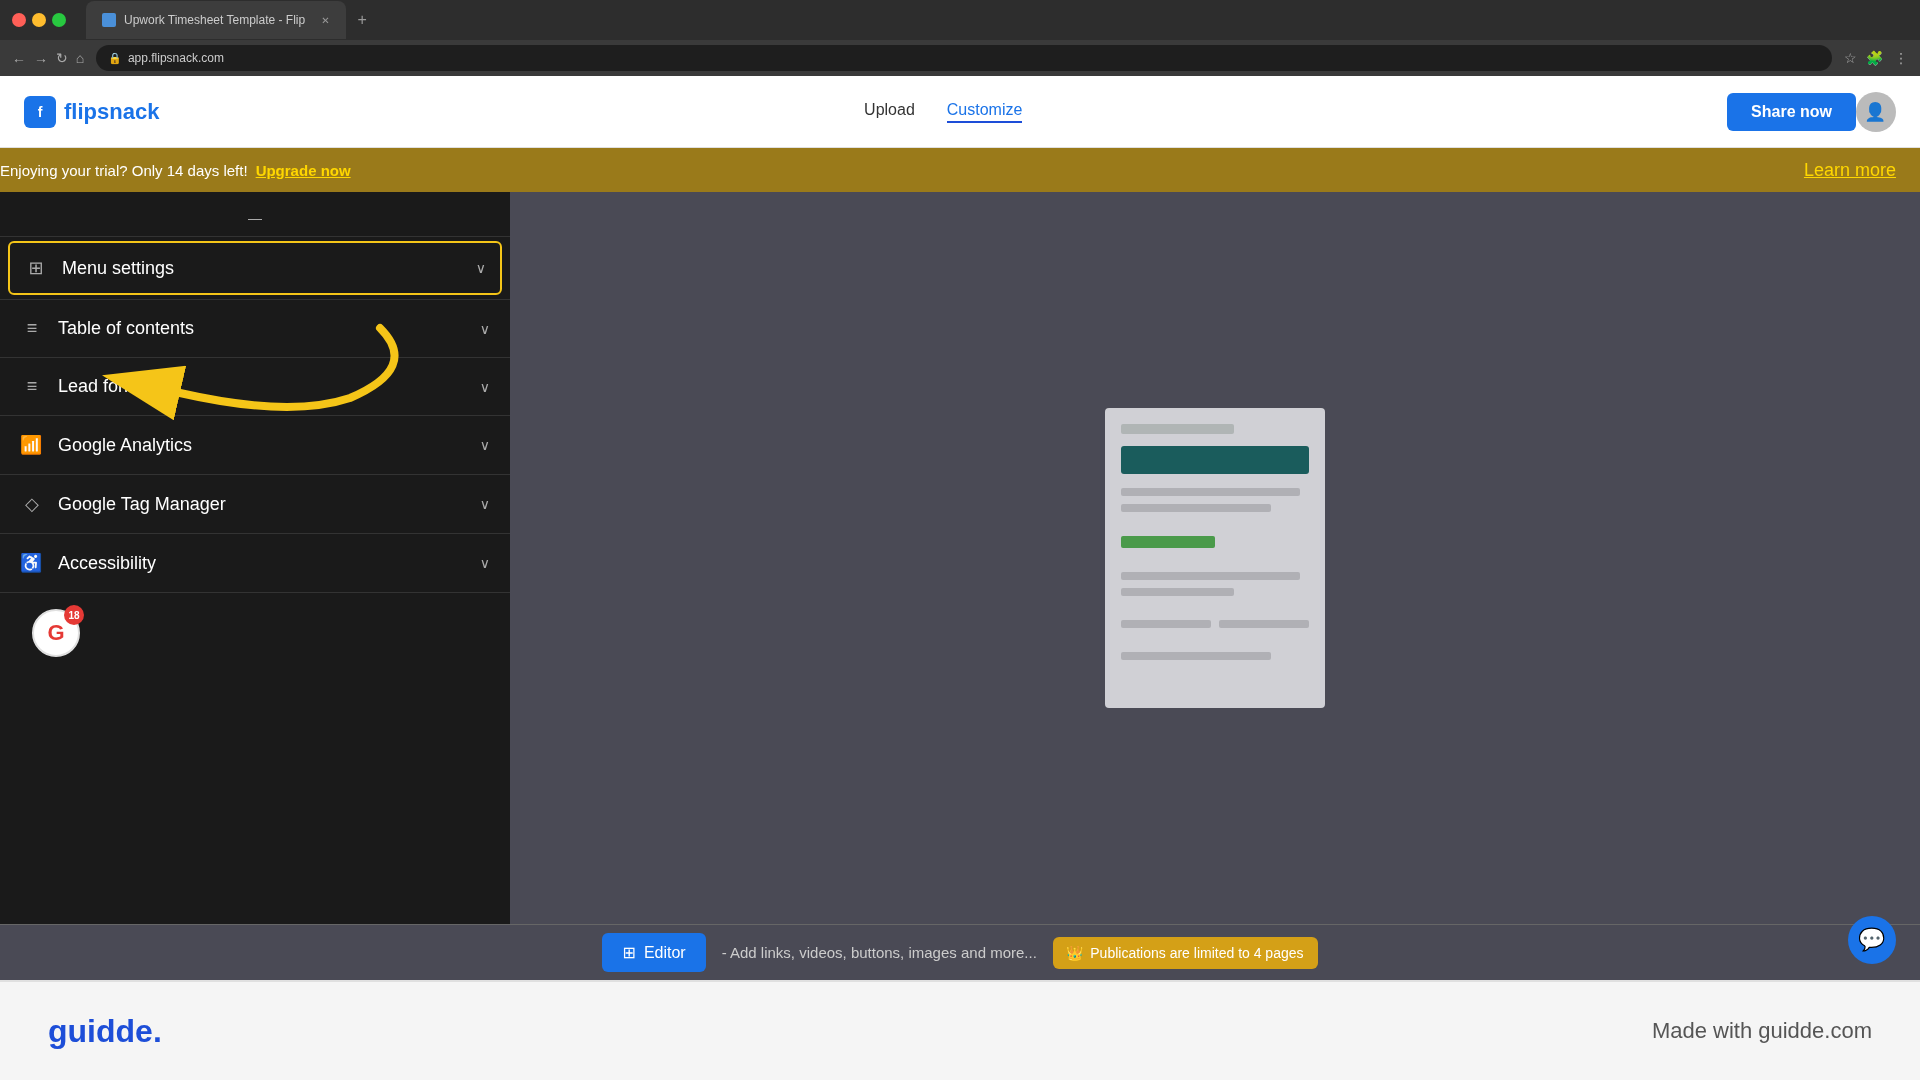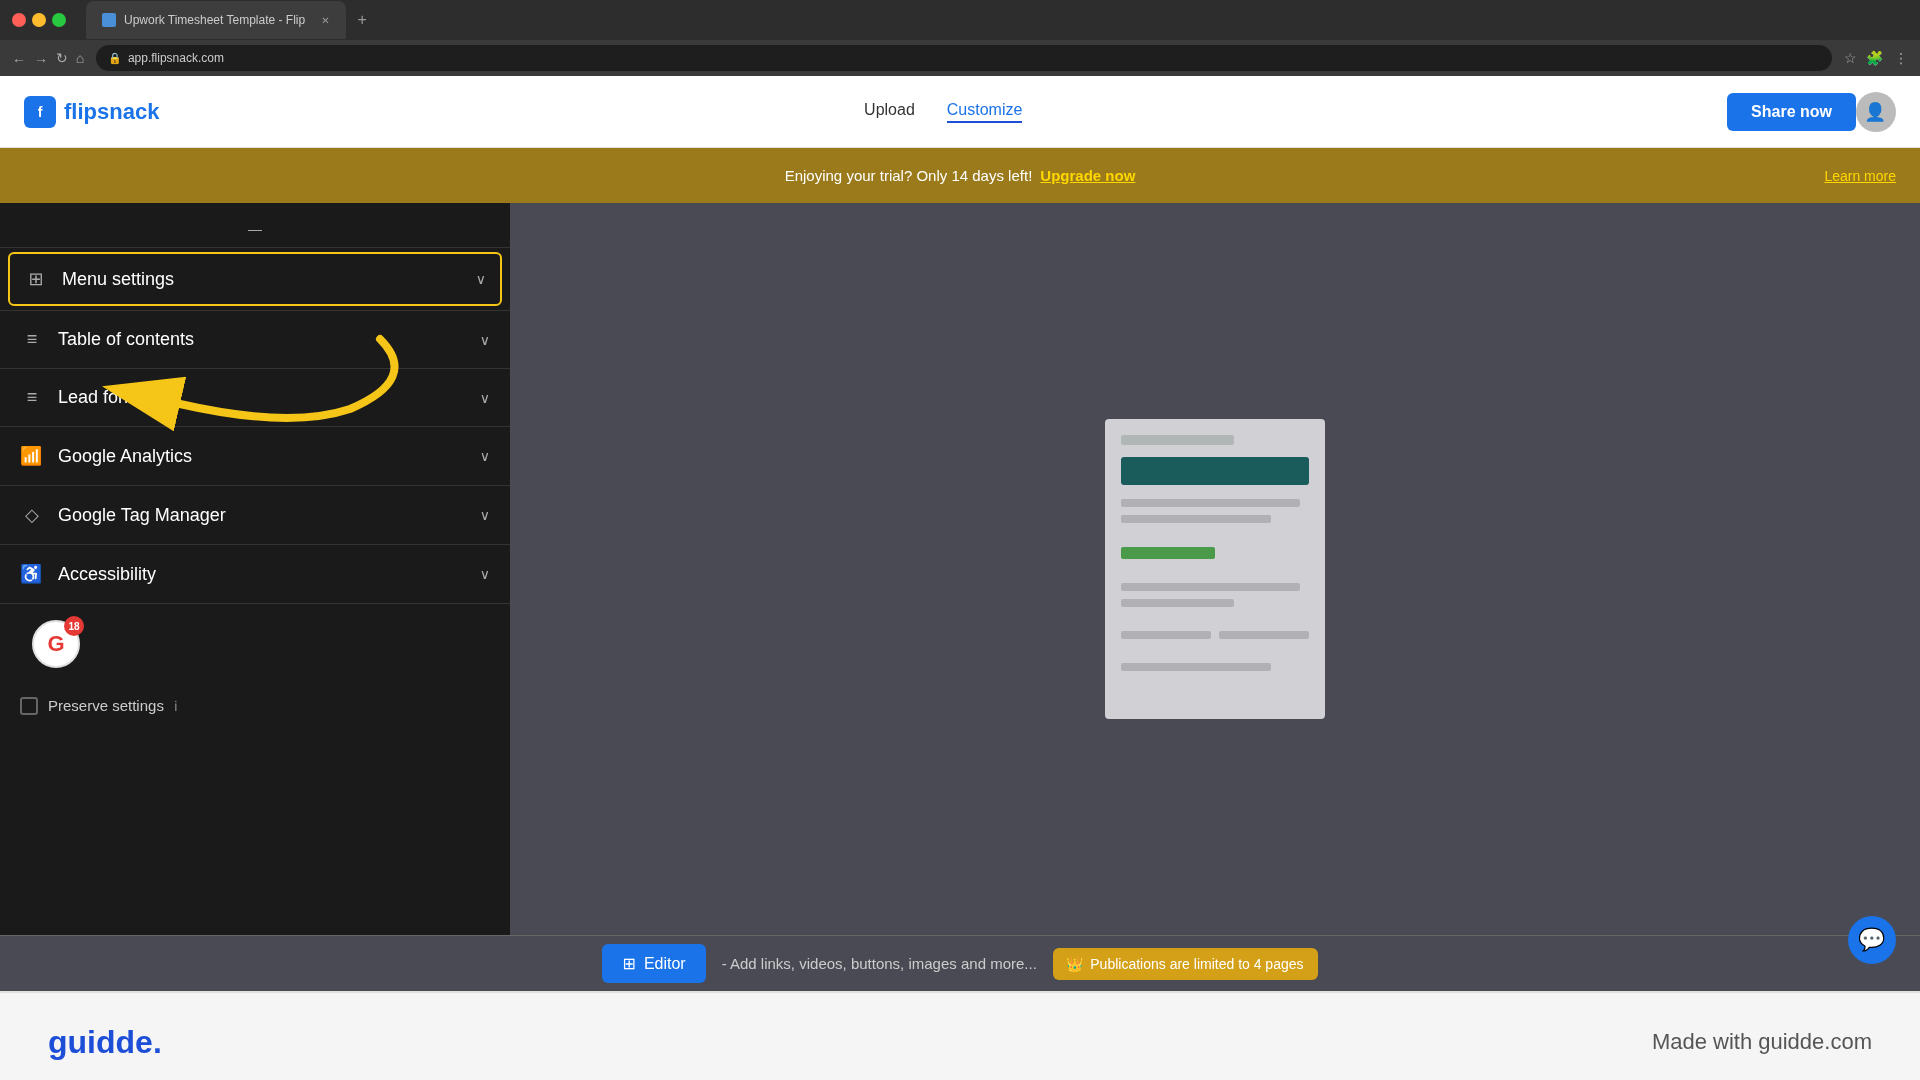--- a/index.html
+++ b/index.html
@@ -84,30 +84,29 @@
       padding: 10px 24px;
       font-size: 16px;
       font-weight: 600;
       cursor: pointer;
     }
     .avatar { width: 40px; height: 40px; border-radius: 50%; background: #bbb; display: flex; align-items: center; justify-content: center; color: #fff; font-size: 18px; }
 
     
     .trial-banner {
       background: #9a7a1a;
-      height: 55px;
-      display: flex;
-      align-items: center;
-      justify-content: center;
+      height: 44px;
+      display: flex;
+      align-items: center;
       color: #fff;
       font-size: 15px;
       position: relative;
     }
     .trial-banner a { color: #ffd700; text-decoration: underline; margin-left: 8px; font-weight: 600; }
-    .learn-more { position: absolute; right: 24px; color: #ffd700; font-size: 14px; text-decoration: underline; cursor: pointer; }
+    .learn-more { position: absolute; right: 24px; color: #ffd700; font-size: 18px; text-decoration: underline; cursor: pointer; }
 
     
     .main-layout {
       display: flex;
       height: calc(1080px - 40px - 36px - 72px - 44px - 56px - 100px);
     }
 
     
     .sidebar {
       width: 510px;
@@ -418,25 +417,20 @@
         </div>
       </div>
 
       <div style="display:flex; align-items:center; padding: 8px 16px;">
         <div class="g-circle">
           G
           <span class="notif-badge">18</span>
         </div>
       </div>
 
-      <div class="preserve-row">
-        <div class="checkbox"></div>
-        <span>Preserve settings</span>
-        <span class="info-icon">ℹ</span>
-      </div>
 
       <svg class="arrow-overlay" viewBox="0 0 510 700" xmlns="http://www.w3.org/2000/svg">
 
         <defs>
           <marker id="arrowhead" markerWidth="10" markerHeight="7" refX="0" refY="3.5" orient="auto">
             <polygon points="0 0, 10 3.5, 0 7" fill="#f5c518"></polygon>
           </marker>
         </defs>
 
         <path d="M 380 120 Q 420 160 350 190 Q 290 210 180 185" stroke="#f5c518" stroke-width="8" fill="none" marker-end="url(#arrowhead)" stroke-linecap="round"></path>

